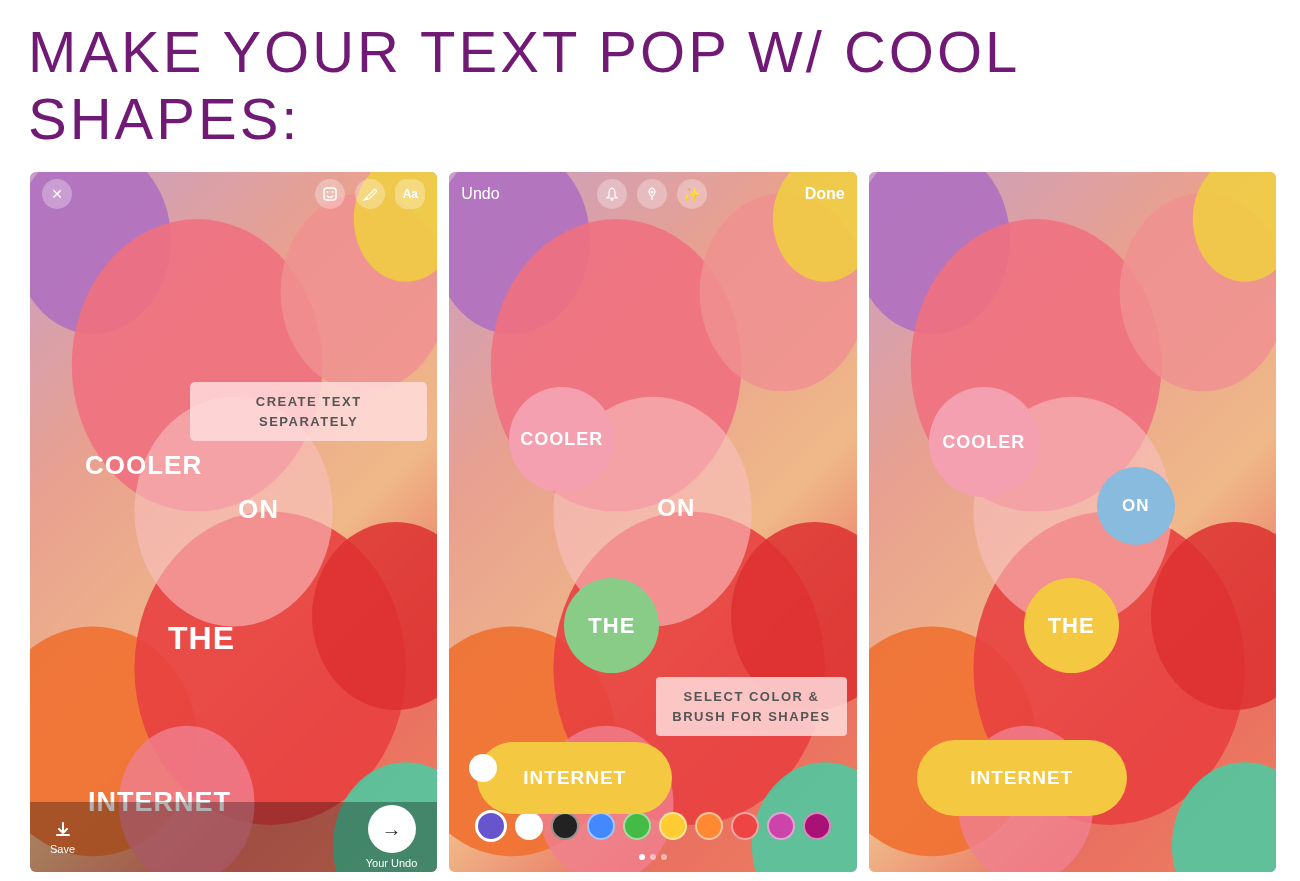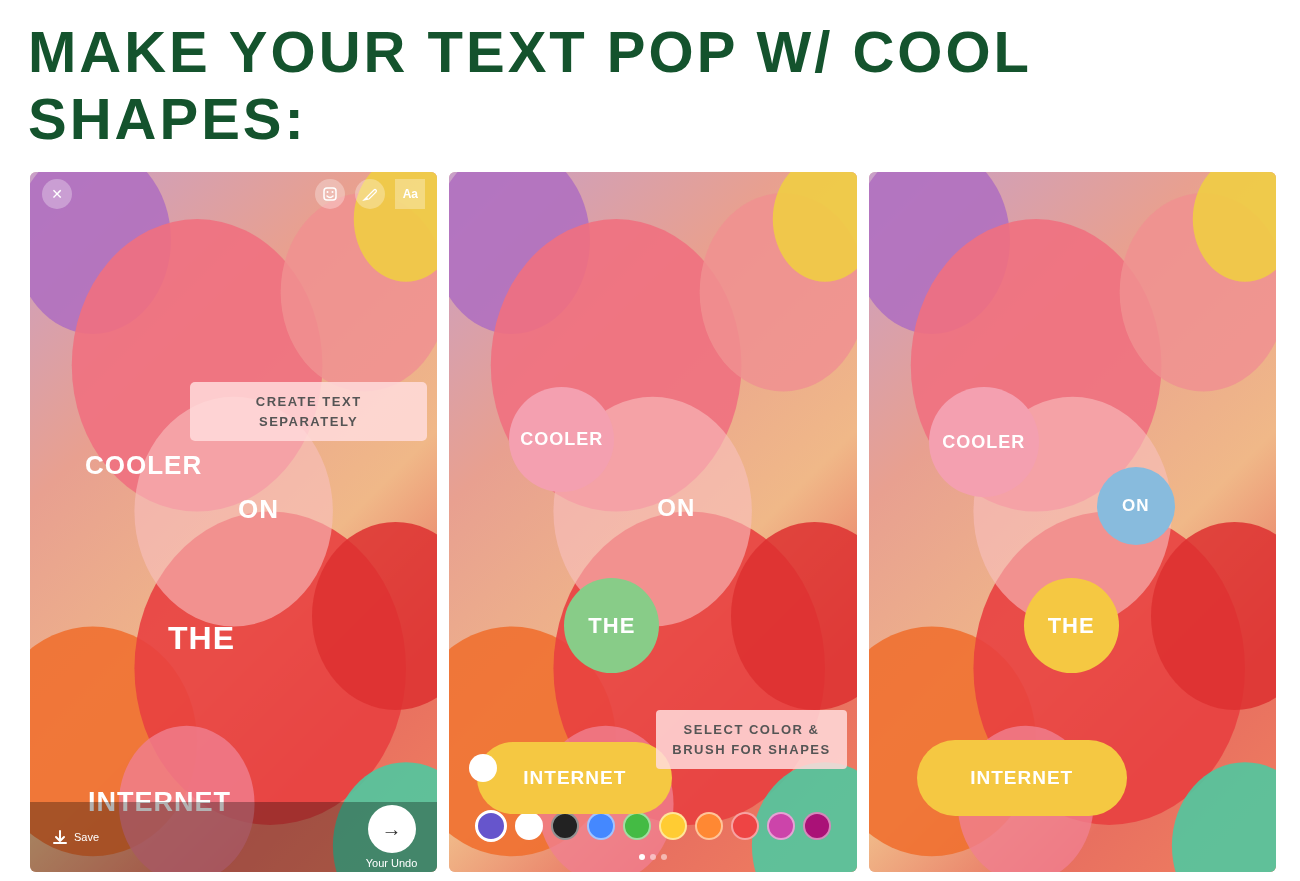--- a/index.html
+++ b/index.html
@@ -6,23 +6,23 @@
     body {
       width: 1300px;
       height: 881px;
       background: #ffffff;
       font-family: 'Arial', sans-serif;
       overflow: hidden;
     }
 
     .page-title {
       font-size: 58px;
-      font-weight: 700;
+      font-weight: 400;
       letter-spacing: 3px;
-      color: #14532d;
+      color: #701a75;
       padding: 18px 28px 20px 28px;
       font-family: 'Arial', sans-serif;
       text-transform: uppercase;
     }
 
     .panels-container {
       display: flex;
       flex-direction: row;
       gap: 0px;
       padding: 0 24px;
@@ -179,21 +179,21 @@
       background: rgba(0,0,0,0.3);
       display: flex;
       align-items: center;
       justify-content: space-between;
       padding: 0 20px;
       z-index: 10;
     }
 
     .save-btn {
       display: flex;
-      flex-direction: row;
+      flex-direction: column;
       align-items: center;
       color: white;
       font-size: 11px;
       gap: 4px;
     }
 
     .arrow-circle {
       width: 48px;
       height: 48px;
       border-radius: 50%;
@@ -300,21 +300,21 @@
                 <circle cx="10.5" cy="6" r="1" fill="white"></circle>
                 <path d="M5 10 Q8 13 11 10" stroke="white" stroke-width="1.5" fill="none" stroke-linecap="round"></path>
               </svg>
           </div>
           <div class="icon-btn">
             <svg width="16" height="16" viewBox="0 0 16 16">
                 <path d="M2 14 L5 11 L12 4 L12 4 Q13 3 14 4 Q15 5 14 6 L7 13 Z" stroke="white" stroke-width="1.2" fill="none"></path>
                 <path d="M2 14 L5 11 L6 13 Z" fill="white"></path>
               </svg>
           </div>
-          <div class="icon-btn" style="border-radius:0;font-size:12px;font-weight:700;color:white;background:rgba(255,255,255,0.3);">Aa</div>
+          <div class="icon-btn" style="border-radius:12px;font-size:12px;font-weight:700;color:white;background:rgba(255,255,255,0.3);">Aa</div>
         </div>
       </div>
 
       <div class="annotation-box" style="top:210px;left:160px;right:10px;">
         <span>CREATE TEXT
 SEPARATELY</span>
       </div>
 
       <div class="text-overlay" style="top:278px;left:55px;font-size:26px;">COOLER</div>
       <div class="text-overlay" style="top:322px;left:208px;font-size:26px;">ON</div>
@@ -345,32 +345,52 @@
           <ellipse cx="60" cy="560" rx="100" ry="110" fill="#f07030" opacity="0.9"></ellipse>
           <ellipse cx="230" cy="490" rx="130" ry="150" fill="#e84040" opacity="0.9"></ellipse>
           <ellipse cx="350" cy="440" rx="80" ry="90" fill="#dd3030" opacity="0.85"></ellipse>
           <ellipse cx="150" cy="620" rx="65" ry="75" fill="#f08090" opacity="0.8"></ellipse>
           <ellipse cx="360" cy="660" rx="70" ry="80" fill="#50c8a0" opacity="0.9"></ellipse>
           <ellipse cx="360" cy="60" rx="50" ry="60" fill="#f0d040" opacity="0.85"></ellipse>
           <ellipse cx="195" cy="340" rx="95" ry="110" fill="#f8c0c0" opacity="0.6"></ellipse>
         </svg>
       </div>
 
+      <div class="panel-ui-top">
+        <span class="undo-text">Undo</span>
+        <div class="top-icons">
+          <div class="icon-btn">
+            <svg width="16" height="16" viewBox="0 0 16 16" fill="none">
+                <path d="M8 2 C8 2 5 3 5 7 L5 10 L3 12 L13 12 L11 10 L11 7 C11 3 8 2 8 2Z" stroke="white" stroke-width="1.2" fill="none"></path>
+                <circle cx="8" cy="13.5" r="1.2" fill="white"></circle>
+              </svg>
+          </div>
+          <div class="icon-btn">
+            <svg width="16" height="16" viewBox="0 0 16 16" fill="none">
+                <path d="M8 2 C8 2 5 3 5 6 C5 8 6.5 9 8 11 C9.5 9 11 8 11 6 C11 3 8 2 8 2Z" stroke="white" stroke-width="1.2" fill="none"></path>
+                <circle cx="8" cy="6" r="1.5" fill="white"></circle>
+                <line x1="8" y1="11" x2="8" y2="14" stroke="white" stroke-width="1.2"></line>
+              </svg>
+          </div>
+          <div class="icon-btn">✨</div>
+        </div>
+        <span class="done-text">Done</span>
+      </div>
 
       <div class="word-bubble" style="top:215px;left:60px;width:105px;height:105px;background:#f4a0b0;font-size:18px;">COOLER</div>
 
       <div class="text-overlay" style="top:322px;left:208px;font-size:24px;">ON</div>
 
       <div class="word-bubble" style="top:406px;left:115px;width:95px;height:95px;background:#88cc88;font-size:22px;">THE</div>
 
       <div class="word-bubble-oval" style="top:570px;left:28px;width:195px;height:72px;background:#f5c842;font-size:19px;border-radius:40px;">INTERNET</div>
 
       <div style="position:absolute;bottom:90px;left:20px;width:28px;height:28px;border-radius:50%;background:white;z-index:15;"></div>
 
-      <div class="annotation-box-bottom" style="bottom:103px;right:10px;">
+      <div class="annotation-box-bottom" style="bottom:136px;right:10px;">
         SELECT COLOR &amp;<br>BRUSH FOR SHAPES
       </div>
 
       <div class="color-palette">
         <div class="color-dot active" style="background:#6655cc;"></div>
         <div class="color-dot" style="background:#ffffff;"></div>
         <div class="color-dot" style="background:#222222;"></div>
         <div class="color-dot" style="background:#4488ff;"></div>
         <div class="color-dot" style="background:#44bb44;"></div>
         <div class="color-dot" style="background:#ffcc33;"></div>

